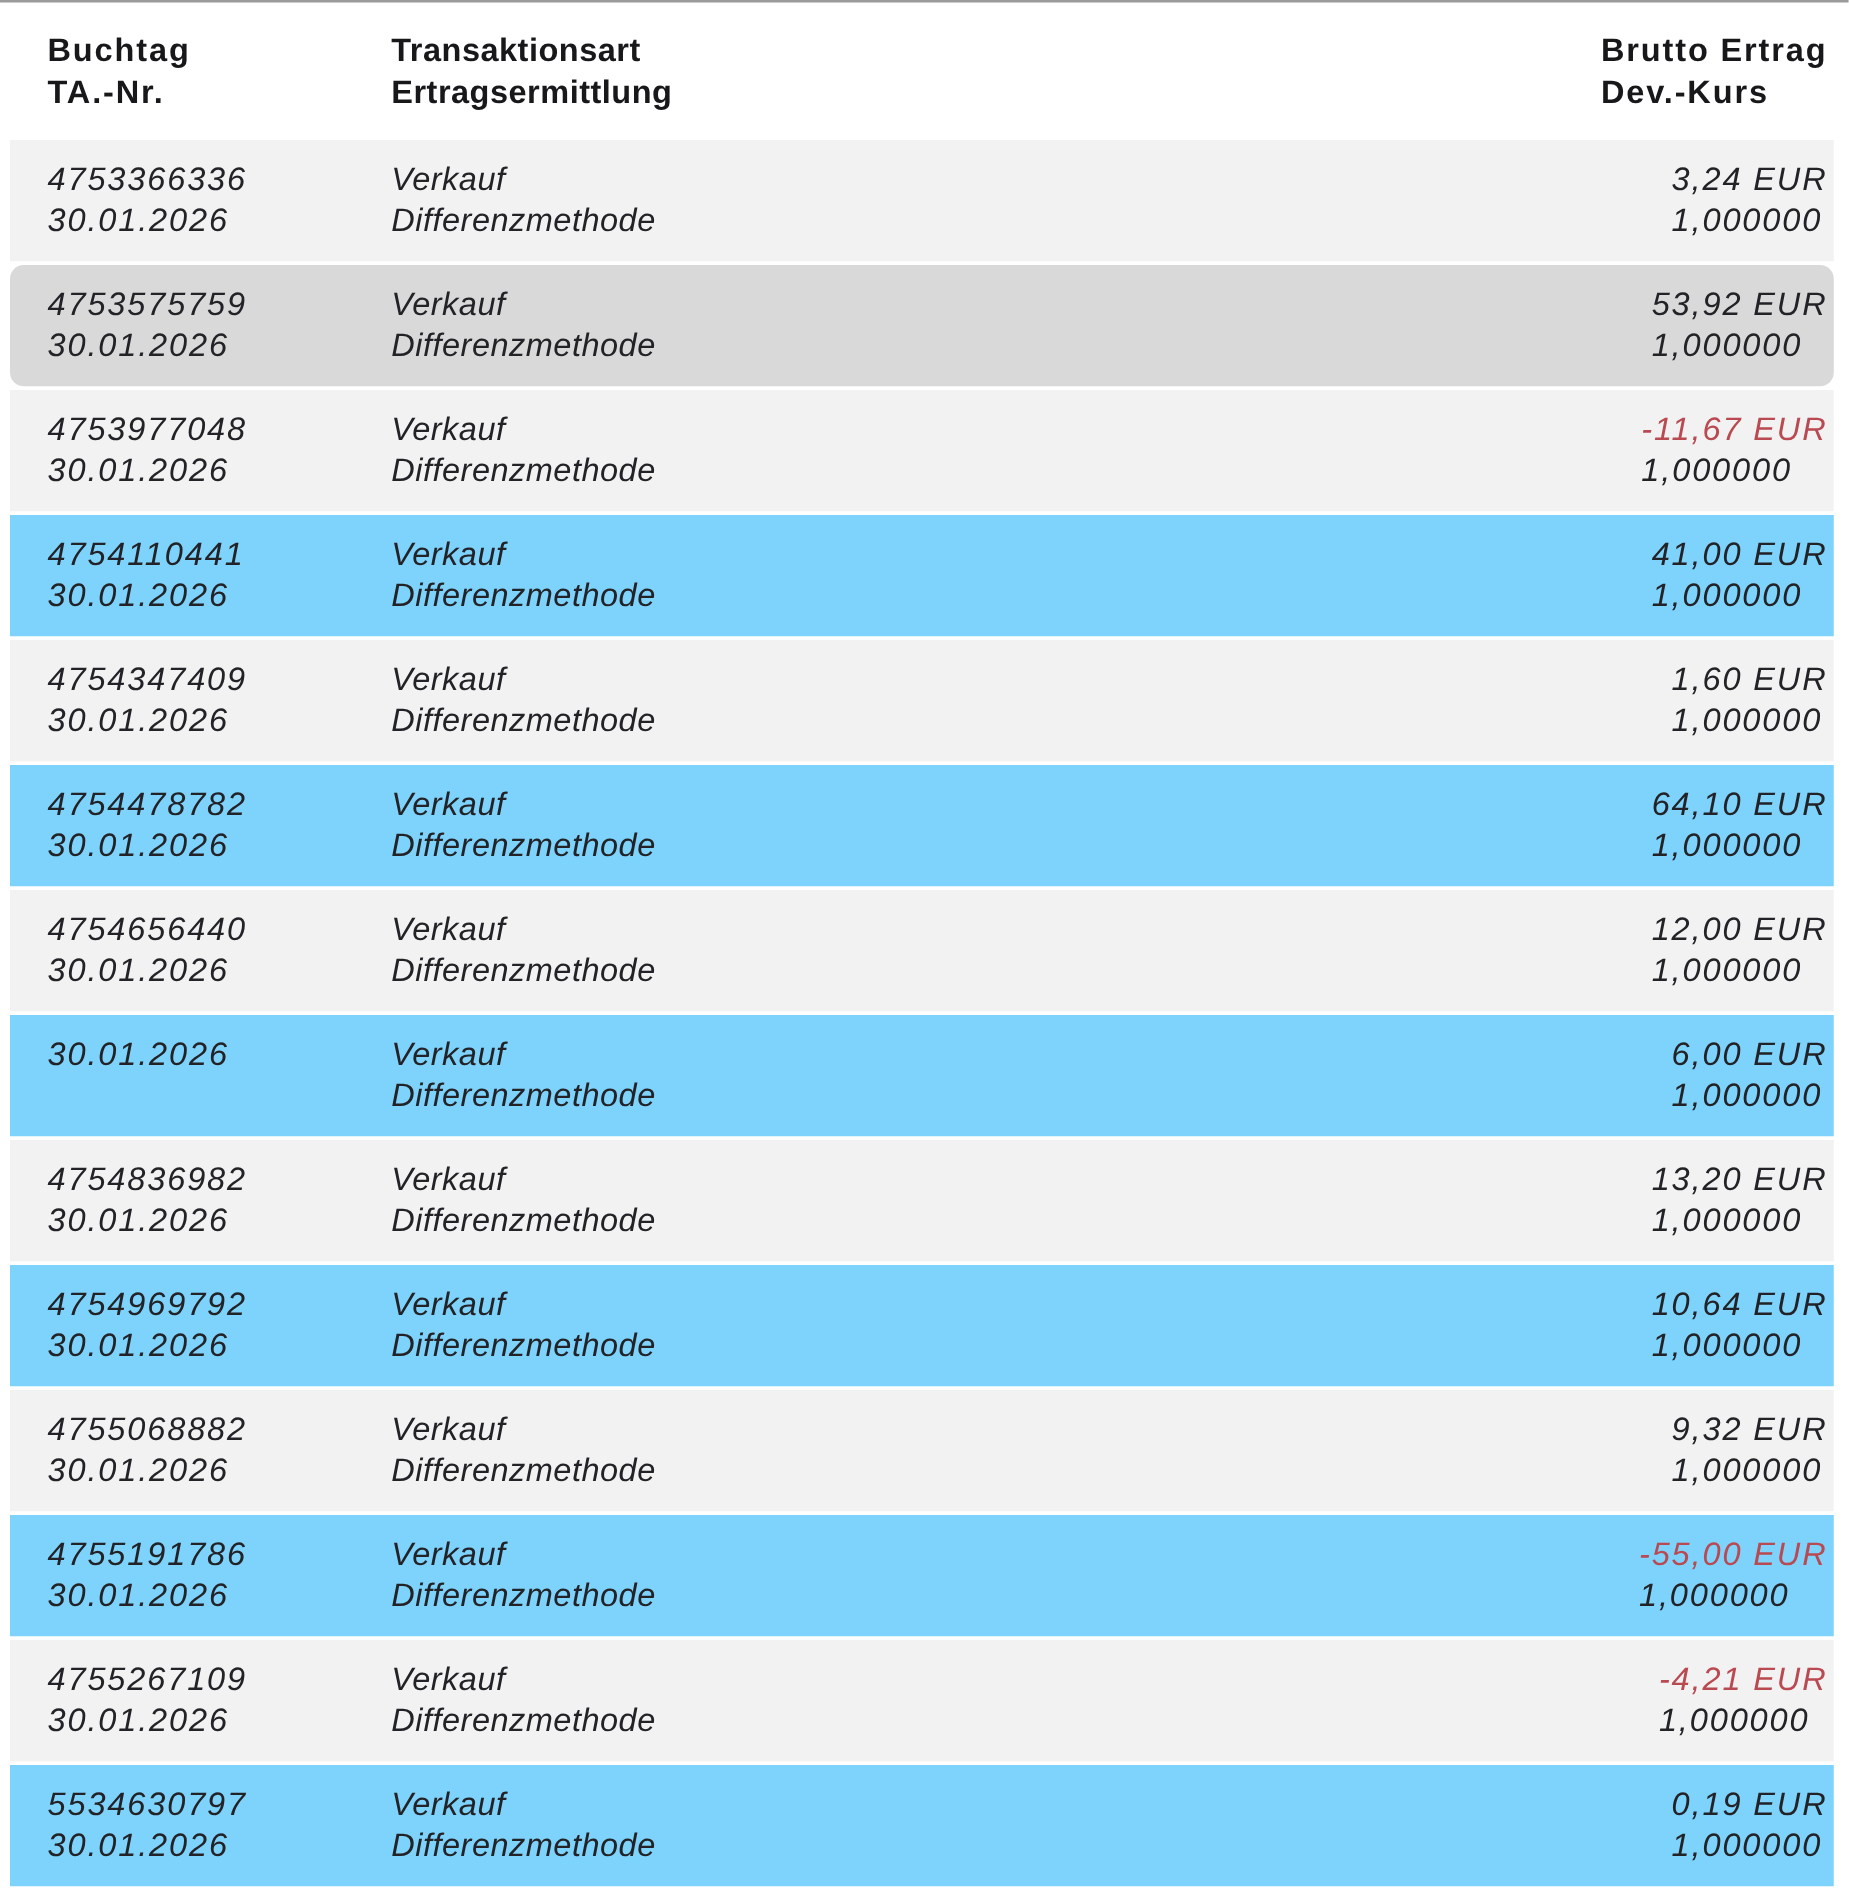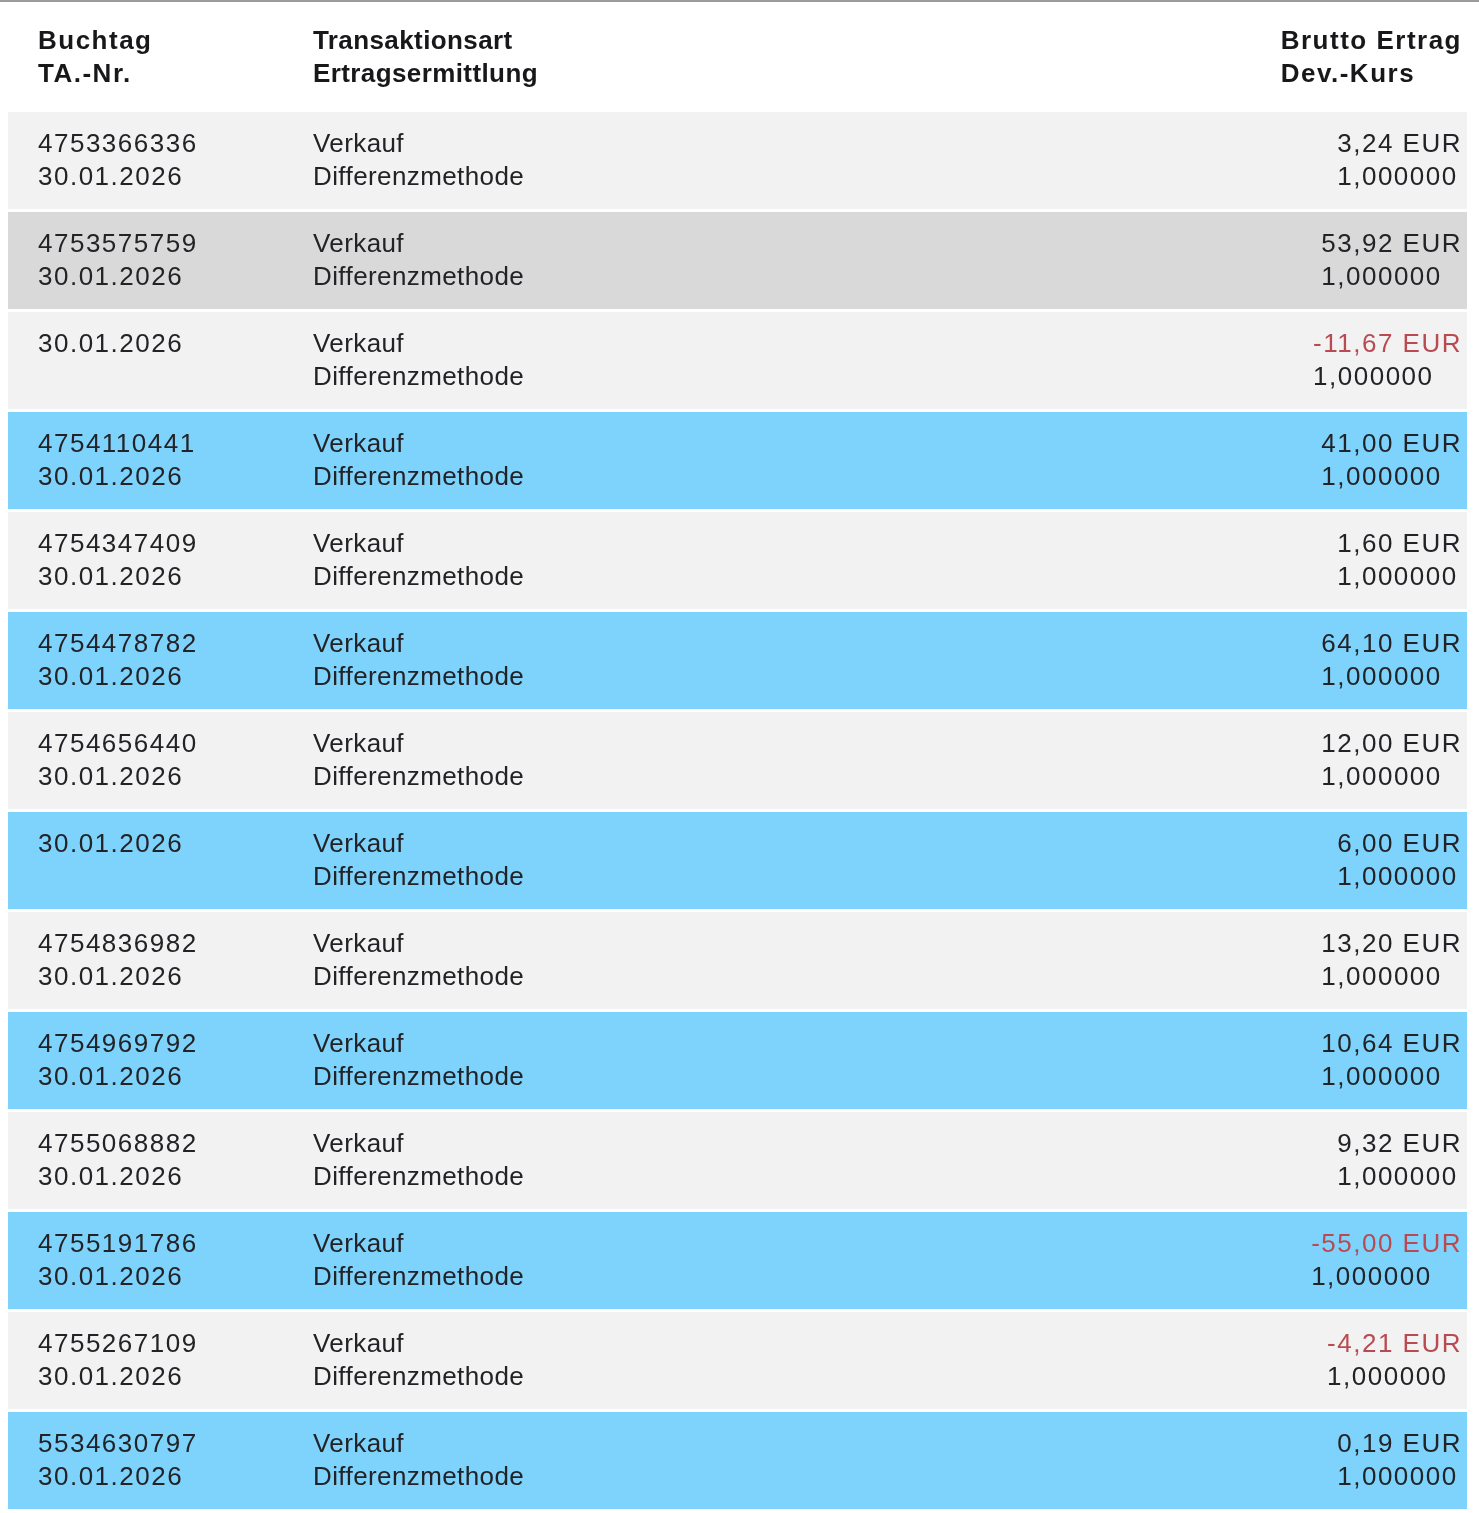--- a/index.html
+++ b/index.html
@@ -25,34 +25,35 @@
     grid-template-columns: 275px 1fr auto;
     padding: 0 5px 0 30px;
     font-size: 26px;
     line-height: 33px;
     font-weight: 700;
     color: var(--header-text, #18181b);
     height: 66px;
   }
   .rows {
     margin: 22px 12px 0 8px;
+    font-style: italic;
   }
   .row {
     height: 97px;
     margin-bottom: 3px;
     display: grid;
     grid-template-columns: 275px 1fr auto;
     padding: 15px 5px 0 30px;
     box-sizing: border-box;
     font-size: 26px;
     line-height: 33px;
   }
   .row.stripe   { background: var(--stripe, #f2f2f3); }
   .row.plain    { background: #7dd3fc; }
-  .row.selected { background: var(--selected, #d9d9da); }
+  .row.selected { background: var(--selected, #d9d9da); border-radius: 11px; }
   .col.c1, .col.c3 { letter-spacing: 1.5px; }
   .col.c2          { letter-spacing: 0.4px; }
   .col.c3 { text-align: left; }
   .line { white-space: nowrap; }
   .line.neg { color: var(--red, #b94a51); }
 </style>
 </head>
 <body style="--red: #b94a51; --stripe: #f2f2f3; --selected: #d9d9da; --rule: #9b9b9b; --text: #232327; --header-text: #18181b;">
 
 <div class="top-rule"></div>
@@ -96,20 +97,21 @@
         <div class="line">Verkauf</div>
         <div class="line">Differenzmethode</div>
       </div>
       <div class="col c3">
         <div class="line">53,92 EUR</div>
         <div class="line">1,000000</div>
       </div>
     </div>
     <div class="row stripe">
       <div class="col c1">
+        <div class="line">4753977048</div>
         <div class="line">30.01.2026</div>
       </div>
       <div class="col c2">
         <div class="line">Verkauf</div>
         <div class="line">Differenzmethode</div>
       </div>
       <div class="col c3">
         <div class="line neg">-11,67 EUR</div>
         <div class="line">1,000000</div>
       </div>

